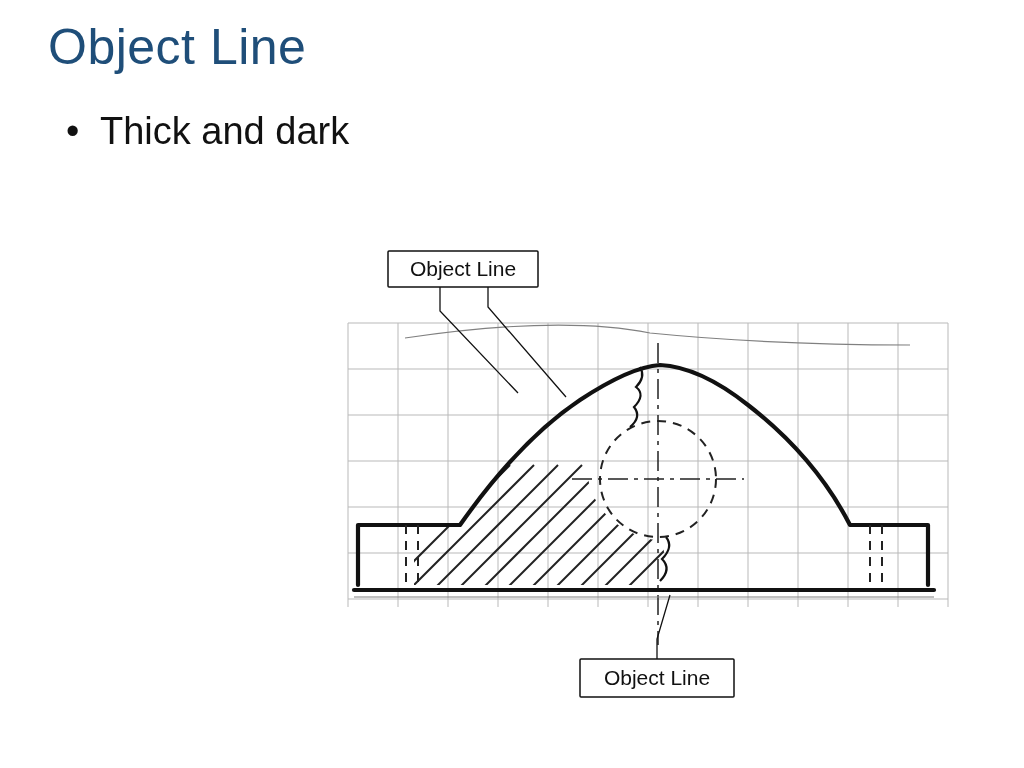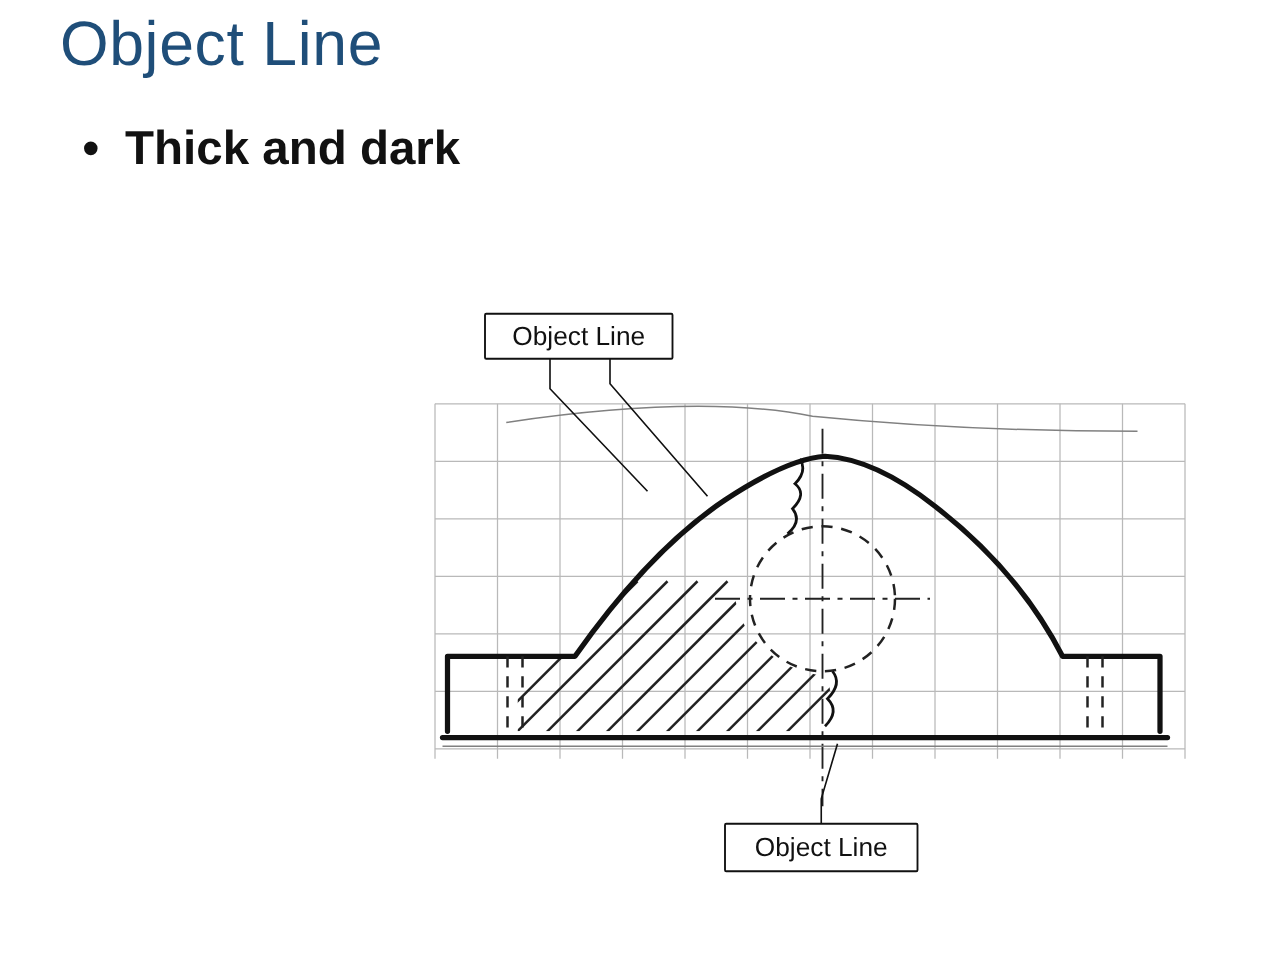--- a/index.html
+++ b/index.html
@@ -9,34 +9,33 @@
     height: 768px;
     background: #ffffff;
     font-family: Arial, Helvetica, sans-serif;
     overflow: hidden;
   }
   .slide {
     position: relative;
     width: 1024px;
     height: 768px;
     box-sizing: border-box;
-    padding: 6px 48px;
+    padding: 18px 48px;
   }
   .title {
     font-size: 50px;
     color: #1f4e79;
     font-weight: 400;
     margin: 0 0 28px 0;
     letter-spacing: 0.5px;
   }
   ul.bullets {
     margin: 16px 0 0 18px;
     padding: 0;
     list-style: none;
-    font-weight: bold;
   }
   ul.bullets li {
     font-size: 38px;
     color: #111;
     line-height: 1.45;
     position: relative;
     padding-left: 34px;
   }
   ul.bullets li::before {
     content: "•";

